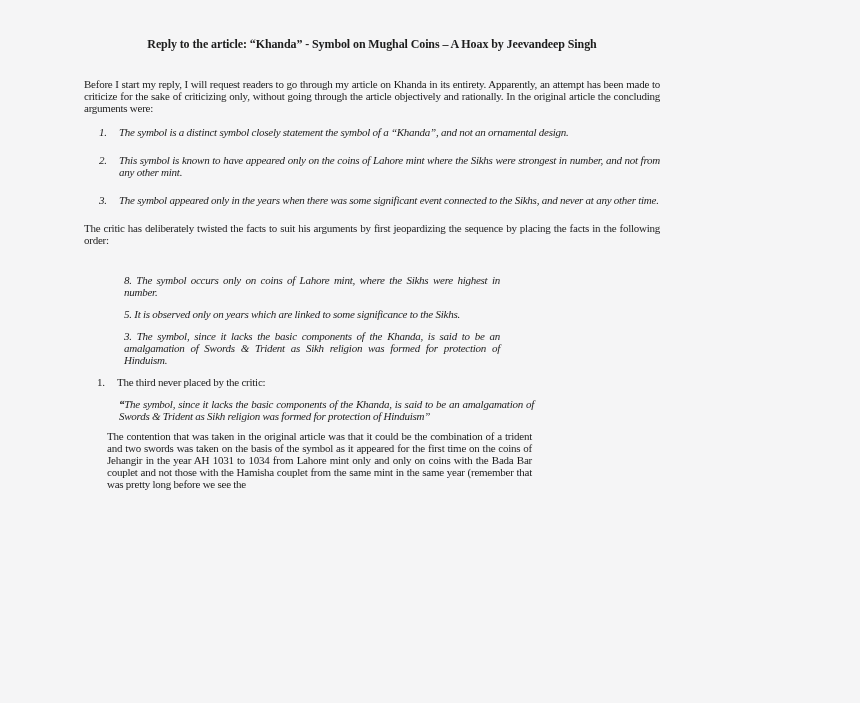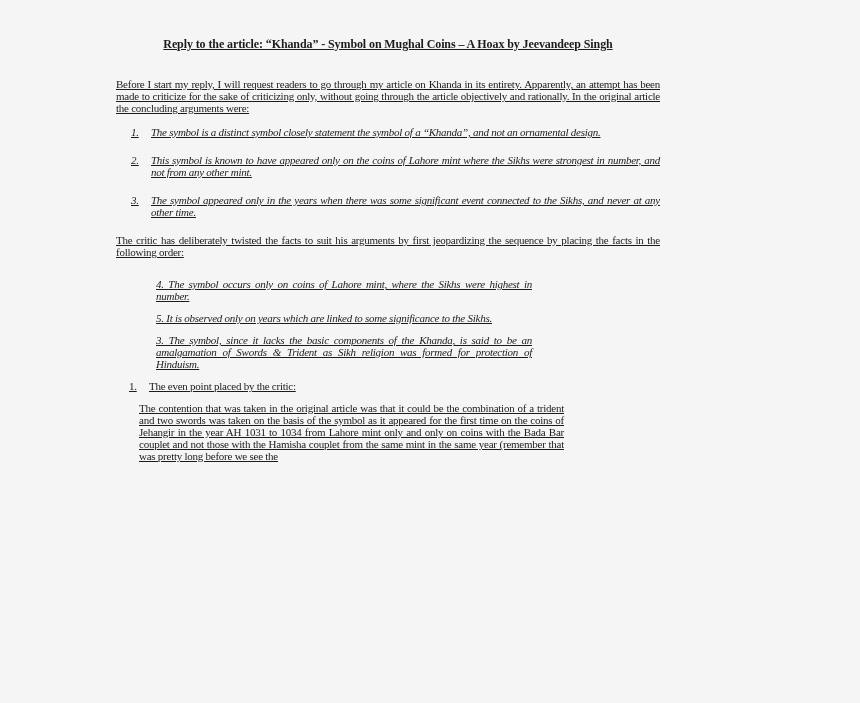--- a/index.html
+++ b/index.html
@@ -6,23 +6,22 @@
   html, body { margin: 0; padding: 0; }
   body {
     width: 860px; height: 703px;
     background: #f5f5f6;
     font-family: "Liberation Serif", "DejaVu Serif", serif;
     color: #1c1c1c;
     overflow: hidden;
   }
   .page {
     width: 860px; height: 540px;
-    padding: 36px 200px 0 116px;
+    padding: 36px 200px 0 84px;
     overflow: hidden;
-    text-decoration: underline;
   }
   .title {
     font-size: 12px;
     font-weight: bold;
     text-align: center;
     line-height: 16px;
     letter-spacing: -0.1px;
     margin: 0 0 26px 0;
   }
   .body-text {
@@ -30,21 +29,21 @@
     line-height: 12px;
     letter-spacing: -0.25px;
     margin: 0;
   }
   .just { text-align: justify; }
   .intro { margin-bottom: 12px; }
   .olist { padding-left: 15px; margin: 0; }
   .oli { display: flex; margin-bottom: 16px; font-style: italic; }
   .oli .num { flex: 0 0 20px; width: 20px; }
   .oli .txt { flex: 1 1 auto; text-align: justify; }
-  .critic-intro { margin: 8px 0 20px 0; }
+  .critic-intro { margin: 8px 0 28px 0; }
   .corder { margin-left: 40px; width: 376px; font-style: italic; }
   .corder .corder-item { margin: 0 0 10px 0; text-align: justify; }
   .corder .corder-item:last-child { }
   .chrono { margin: 8px 0 6px 0; }
   .tp-row { display: flex; padding-left: 13px; margin-bottom: 10px; font-style: normal; }
   .tp-row .num { flex: 0 0 20px; width: 20px; }
   .quote {
     margin: 0 0 8px 35px;
     width: 415px;
     font-style: italic;
@@ -74,28 +73,29 @@
     </div>
     <div class="oli">
       <span class="num">3.</span>
       <span class="txt">The symbol appeared only in the years when there was some significant event connected to the Sikhs, and never at any other time.</span>
     </div>
   </div>
 
   <p class="body-text just critic-intro">The critic has deliberately twisted the facts to suit his arguments by first jeopardizing the sequence by placing the facts in the following order:</p>
 
   <div class="corder body-text">
-    <p class="corder-item">4. The symbol occurs only on coins of Lahore mint, where the Sikhs were highest in number.</p>
+    <p class="corder-item">8. The symbol occurs only on coins of Lahore mint, where the Sikhs were highest in number.</p>
     <p class="corder-item">5. It is observed only on years which are linked to some significance to the Sikhs.</p>
     <p class="corder-item">3. The symbol, since it lacks the basic components of the Khanda, is said to be an amalgamation of Swords &amp; Trident as Sikh religion was formed for protection of Hinduism.</p>
   </div>
 
 
   <div class="tp-row body-text">
     <span class="num">1.</span>
-    <span class="txt">The even point placed by the critic:</span>
+    <span class="txt">The third never placed by the critic:</span>
   </div>
 
+  <p class="body-text quote"><span class="qo">“</span><span>The symbol, since it lacks the basic components of the Khanda, is said to be an amalgamation of Swords &amp; Trident as Sikh religion was formed for protection of Hinduism”</span></p>
 
 
   <p class="body-text contention">The contention that was taken in the original article was that it could be the combination of a trident and two swords was taken on the basis of the symbol as it appeared for the first time on the coins of Jehangir in the year AH 1031 to 1034 from Lahore mint only and only on coins with the Bada Bar couplet and not those with the Hamisha couplet from the same mint in the same year (remember that was pretty long before we see the</p>
 
 </div>
 
 </body></html>

